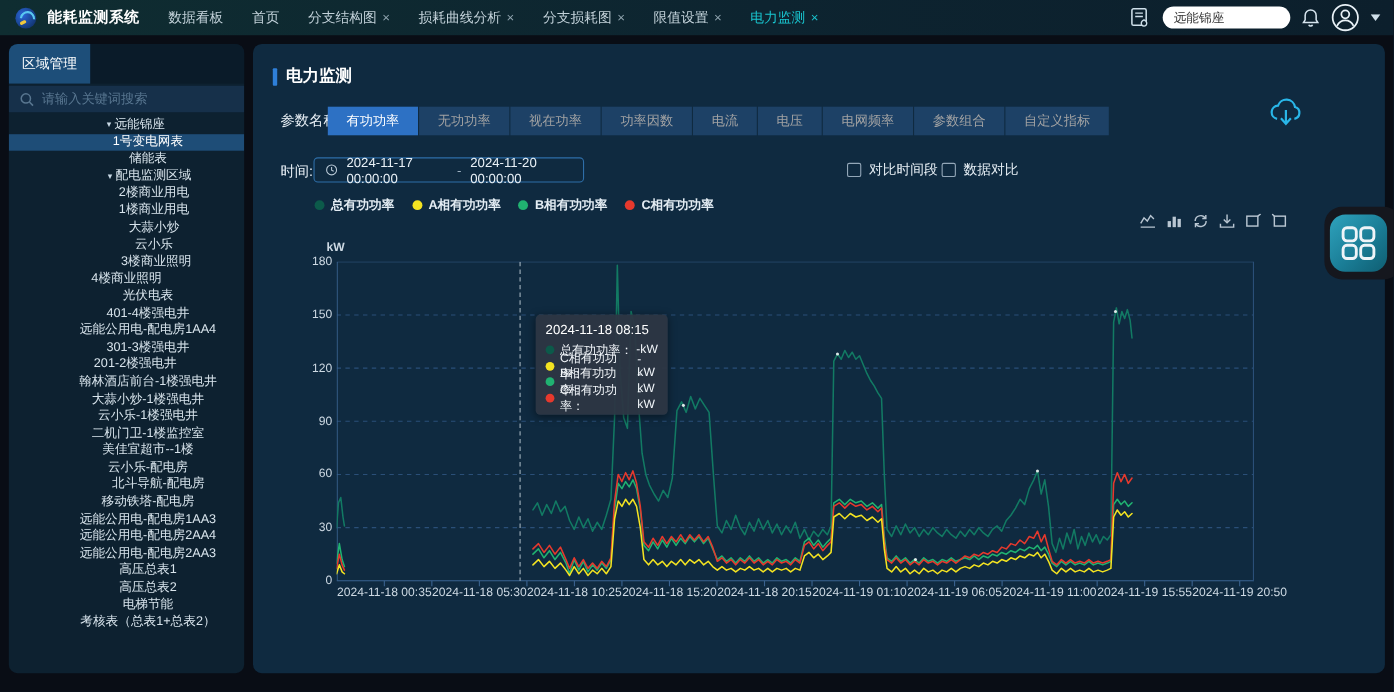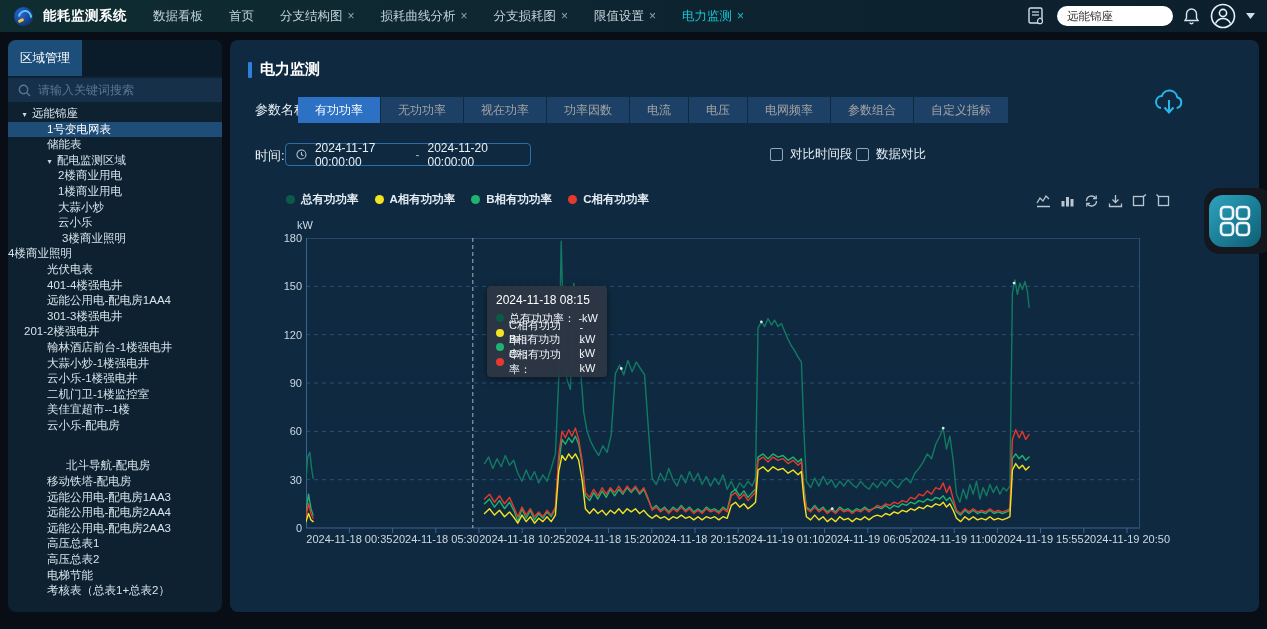--- a/index.html
+++ b/index.html
@@ -30,21 +30,21 @@
   .sidebar { position:absolute; left:8px; top:40px; width:214px; height:572px; background:#0d2130; border-radius:8px; overflow:hidden; }
   .main { position:absolute; left:230px; top:40px; width:1029px; height:572px; background:#0f2a40; border-radius:8px; overflow:hidden; }
 
   
   .side-tabbar { height:36px; background:#0a1b29; display:flex; }
   .side-tab { width:74px; height:36px; background:#1d4e79; color:#fff; font-size:12.5px; display:flex; align-items:center; justify-content:center; cursor:pointer; }
   .side-search { position:relative; margin-top:2px; height:24px; background:#16304a; display:flex; align-items:center; }
   .side-search svg { margin-left:10px; }
   .side-search input { background:transparent; border:none; outline:none; color:#c7d6e2; font-size:12px; margin-left:7px; width:170px; }
   .side-search input::placeholder { color:#587690; }
-  .tree { margin-top:4px; font-size:11.5px; color:#d8e4ec; }
+  .tree { margin-top:4px; font-size:11.5px; color:#d8e4ec;text-align:center; }
   .tree-row { height:15.6px; line-height:15.6px; white-space:nowrap; cursor:pointer; position:relative; }
   .tree-row.sel { background:#1e4d77; color:#fff; }
   .tree-caret { display:inline-block; width:10px; font-size:9px; color:#c8d8e4; transform:scale(.9); }
 
   
   .panel-title { position:absolute; left:18px; top:20px; display:flex; align-items:center; gap:8px; }
   .panel-title .bar { width:4px; height:16px; background:#2e7fd9; border-radius:1px; }
   .panel-title .txt { font-size:15px; font-weight:bold; color:#fff; }
 
   .row-label { position:absolute; font-size:13px; color:#eaf1f7; }
@@ -52,32 +52,32 @@
   .param-btn { height:26px; padding:0 17px; background:#1d4166; border:none; color:#a3a3a3; font-size:12px; cursor:pointer; font-family:inherit; }
   .param-btn.active { background:#2d71c4; color:#fff; }
 
   .datebox { position:absolute; left:55px; top:103px; width:246px; height:23px; border:1px solid #2e6ea8; border-radius:4px;
     display:flex; align-items:center; gap:8px; padding:0 10px; font-size:12px; color:#e8f0f6; cursor:pointer; }
   .datebox .sep { color:#9fb2c2; }
   .checkbox-wrap { position:absolute; top:106px; display:flex; align-items:center; gap:7px; font-size:12.5px; color:#e8f0f6; cursor:pointer; }
   .cbx { width:13px; height:13px; border:1px solid #93a7b8; border-radius:2px; background:transparent; }
 
   
-  .legend { position:absolute; left:56px; top:152px; display:flex; gap:16px; }
+  .legend { position:absolute; left:56px; top:139px; display:flex; gap:16px; }
   .legend-item { display:flex; align-items:center; gap:6px; font-size:11.5px; font-weight:bold; color:#e3ecf3; cursor:pointer; }
   .legend-dot { width:9px; height:9px; border-radius:50%; }
   .toolbox { position:absolute; left:806px; top:154px; display:flex; gap:9px; }
   .toolbox svg { cursor:pointer; }
 
   .cloud-btn { position:absolute; left:922px; top:46px; cursor:pointer; }
 
   
   .chart-svg { position:absolute; left:76px; top:198px; }
   .ylab { position:absolute; width:34px; text-align:right; font-size:11px; color:#cdd9e3; }
-  .yunit { position:absolute; left:58px; top:179px; width:34px; text-align:center; font-size:11px; font-weight:normal; color:#cdd9e3; }
+  .yunit { position:absolute; left:58px; top:179px; width:34px; text-align:center; font-size:11px; font-weight:bold; color:#cdd9e3; }
   .xlab { position:absolute; top:493px; font-size:11px; color:#cdd9e3; transform:translateX(-50%); white-space:nowrap; }
 
   .tooltip { position:absolute; left:257px; top:246px; width:120px; background:rgba(45,54,68,.96); border-radius:4px;
     padding:7px 9px 8px 9px; box-shadow:0 2px 8px rgba(0,0,0,.45); z-index:5; }
   .tooltip .tt-title { font-size:12px; color:#fff; margin-bottom:4px; }
   .tt-row { display:flex; align-items:center; font-size:11px; color:#f2f6fa; height:14.5px; }
   .tt-dot { width:8px; height:8px; border-radius:50%; margin-right:5px; flex:0 0 auto; }
   .tt-val { margin-left:auto; }
 
   
@@ -177,21 +177,21 @@
       <div class="tree-row" style="padding-left: 39px;"><span>401-4楼强电井</span></div>
       <div class="tree-row" style="padding-left: 39px;"><span>远能公用电-配电房1AA4</span></div>
       <div class="tree-row" style="padding-left: 39px;"><span>301-3楼强电井</span></div>
       <div class="tree-row" style="padding-left: 16px;"><span>201-2楼强电井</span></div>
       <div class="tree-row" style="padding-left: 39px;"><span>翰林酒店前台-1楼强电井</span></div>
       <div class="tree-row" style="padding-left: 39px;"><span>大蒜小炒-1楼强电井</span></div>
       <div class="tree-row" style="padding-left: 39px;"><span>云小乐-1楼强电井</span></div>
       <div class="tree-row" style="padding-left: 39px;"><span>二机门卫-1楼监控室</span></div>
       <div class="tree-row" style="padding-left: 39px;"><span>美佳宜超市--1楼</span></div>
       <div class="tree-row" style="padding-left: 39px;"><span>云小乐-配电房</span></div>
-      <div class="tree-row" style="padding-left: 58px; margin-top: 25px;"><span>北斗导航-配电房</span></div>
+      <div class="tree-row" style="padding-left: 58px;"><span>北斗导航-配电房</span></div>
       <div class="tree-row" style="padding-left: 39px;"><span>移动铁塔-配电房</span></div>
       <div class="tree-row" style="padding-left: 39px;"><span>远能公用电-配电房1AA3</span></div>
       <div class="tree-row" style="padding-left: 39px;"><span>远能公用电-配电房2AA4</span></div>
       <div class="tree-row" style="padding-left: 39px;"><span>远能公用电-配电房2AA3</span></div>
       <div class="tree-row" style="padding-left: 39px;"><span>高压总表1</span></div>
       <div class="tree-row" style="padding-left: 39px;"><span>高压总表2</span></div>
       <div class="tree-row" style="padding-left: 39px;"><span>电梯节能</span></div>
       <div class="tree-row" style="padding-left: 39px;"><span>考核表（总表1+总表2）</span></div>
     </div>
 </div>

